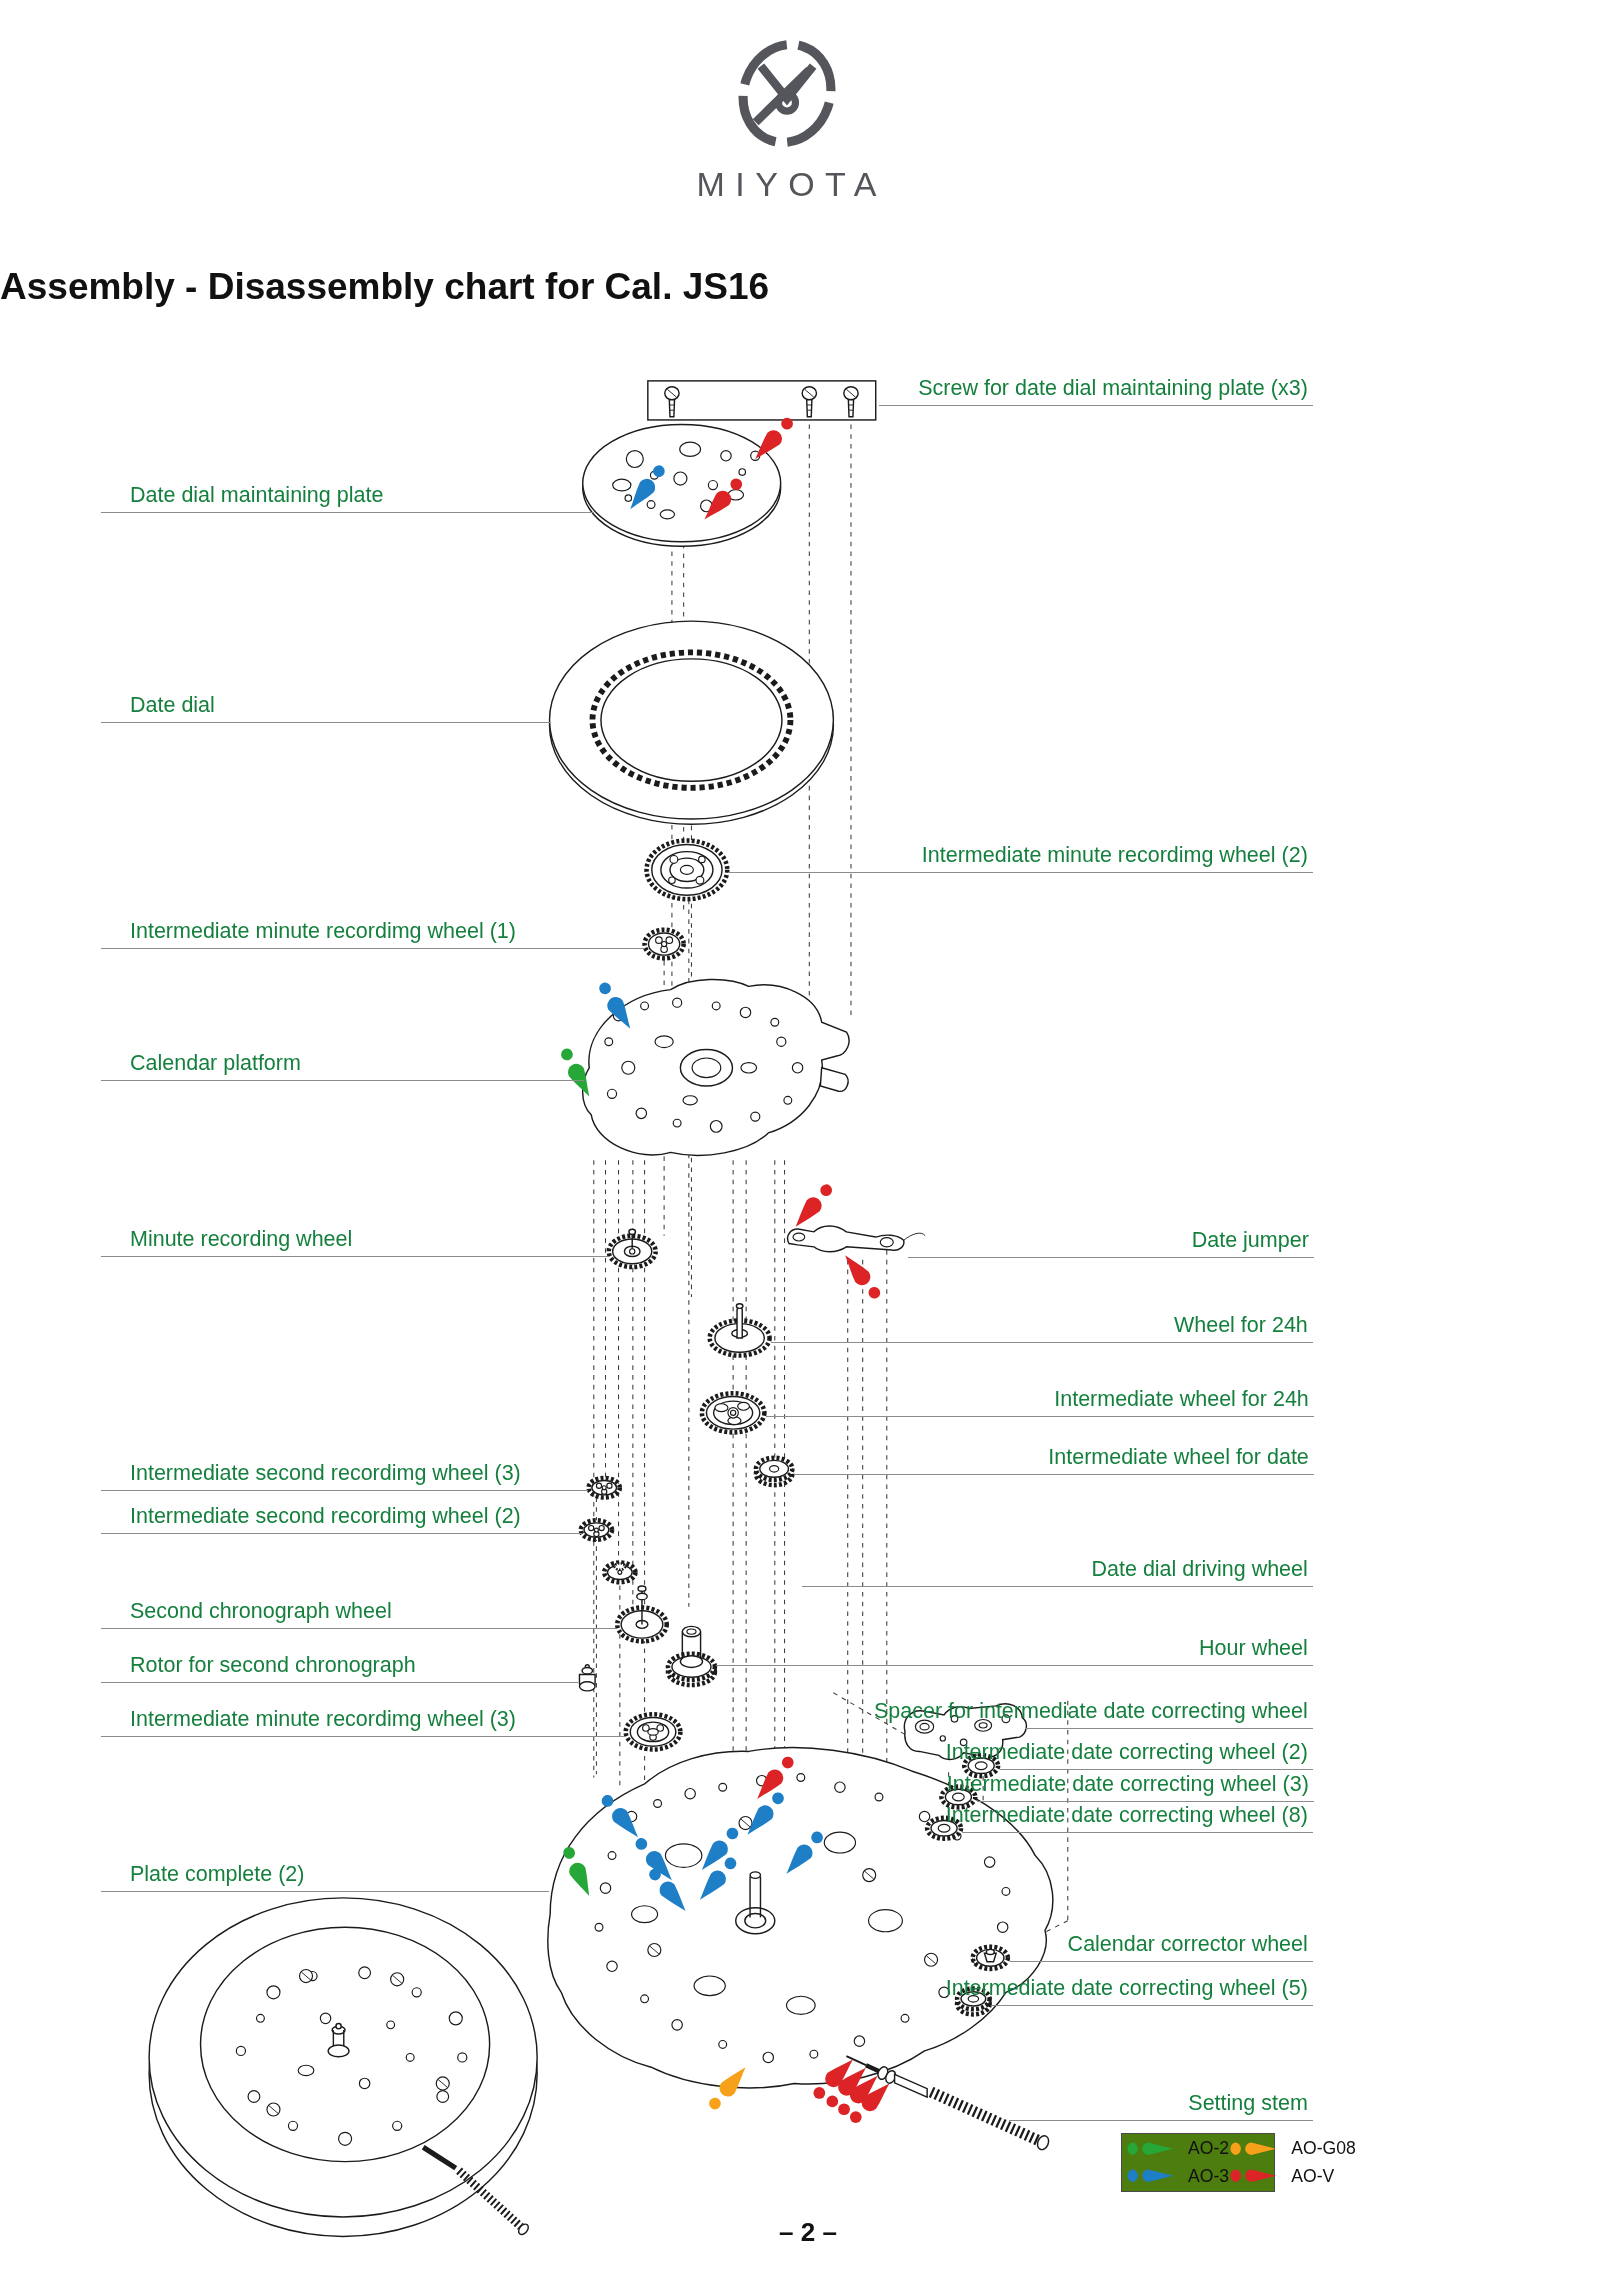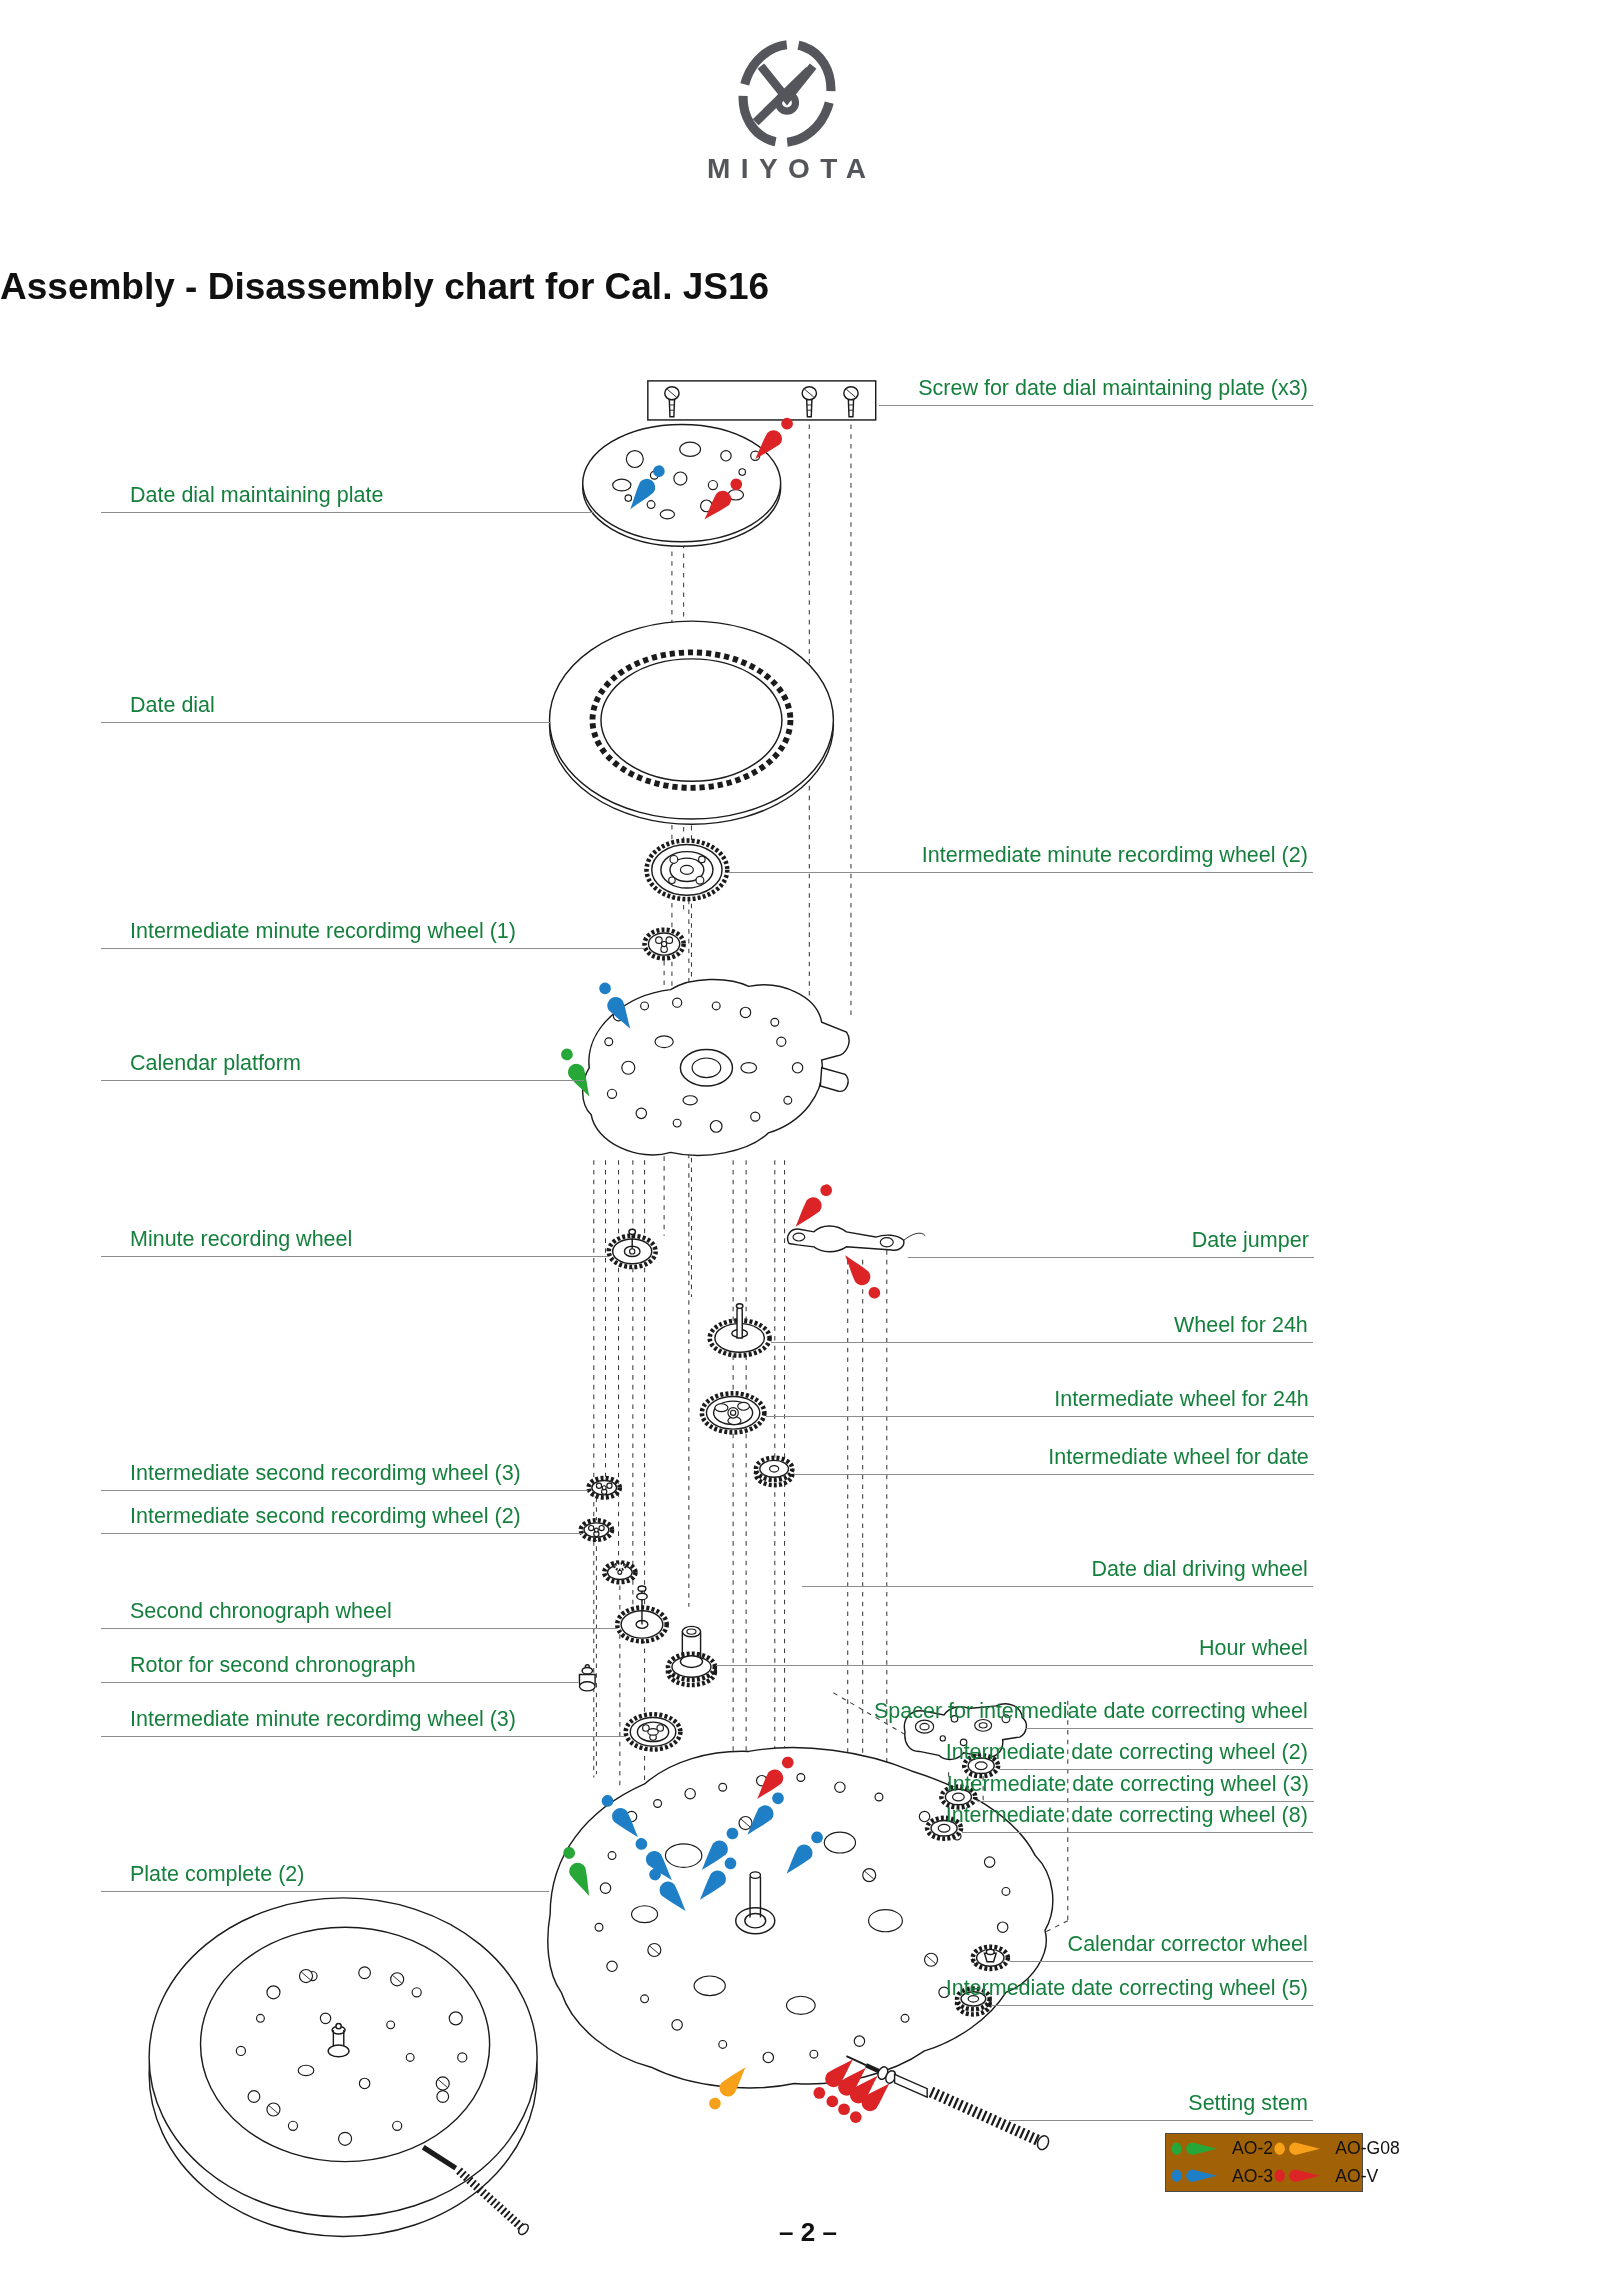--- a/index.html
+++ b/index.html
@@ -3,38 +3,38 @@
 <meta charset="utf-8">
 <style>
   html,body{margin:0;padding:0;background:#ffffff;}
   .page{position:relative;width:1616px;height:2284px;background:#fff;
         font-family:"Liberation Sans",sans-serif;color:#1a1a1a;overflow:hidden;}
   .diagram{position:absolute;left:0;top:0;}
 
   
   .logo{position:absolute;left:676px;top:38px;width:221px;text-align:center;}
   .logo svg{display:block;margin:0 auto;}
-  .wordmark{margin-top:4px;font-size:28px;font-weight:bold;letter-spacing:10.4px;
+  .wordmark{margin-top:16px;font-size:34px;font-weight:normal;letter-spacing:10.4px;
             color:#54565b;white-space:nowrap;text-indent:10.4px;}
 
   
   .title{position:absolute;left:0;right:0;top:266px;margin:0;text-align:left;
          font-size:37px;font-weight:bold;color:#111;}
 
   
   .lab{position:absolute;height:30px;}
   .lab .ln{position:absolute;left:0;right:0;bottom:0;border-bottom:1.3px solid #8c8c8c;}
   .lab .tx{position:absolute;bottom:5.2px;white-space:nowrap;font-size:21.5px;color:#15803d;}
   .lab.l .tx{left:29px;}
   .lab.r .tx{right:5.2px;}
 
   
-  .legend{position:absolute;left:1121px;top:2133px;width:198px;height:59px;
-          border:1.3px solid #4a4a4a;background:#a16207;display:grid;
-          grid-template-columns:1fr 1fr;align-items:center;padding:1.3px 3.9px;box-sizing:border-box;margin-left:44px;}
+  .legend{position:absolute;left:1121px;top:2133px;width:154px;height:59px;
+          border:1.3px solid #4a4a4a;background:#4d7c0f;display:grid;
+          grid-template-columns:1fr 1fr;align-items:center;padding:1.3px 3.9px;box-sizing:border-box;}
   .li{display:flex;align-items:center;gap:5.2px;height:27px;}
   .li svg{flex:0 0 auto;}
   .lc{font-size:17.6px;color:#111;white-space:nowrap;}
 
   .pagenum{position:absolute;left:0;right:0;top:2217px;text-align:center;
            font-size:26px;font-weight:bold;color:#111;}
 
   
   .f{fill:#fff;stroke:#1b1b1b;stroke-width:2.2;}
   .n{fill:none;stroke:#1b1b1b;stroke-width:2.2;}

